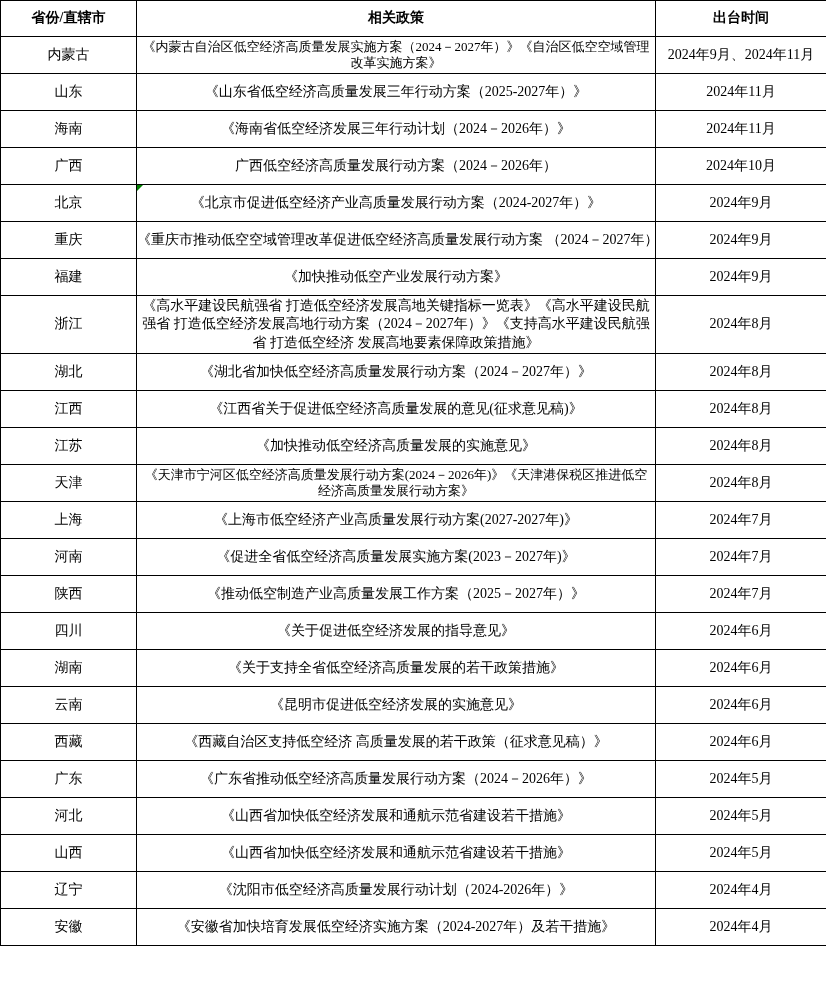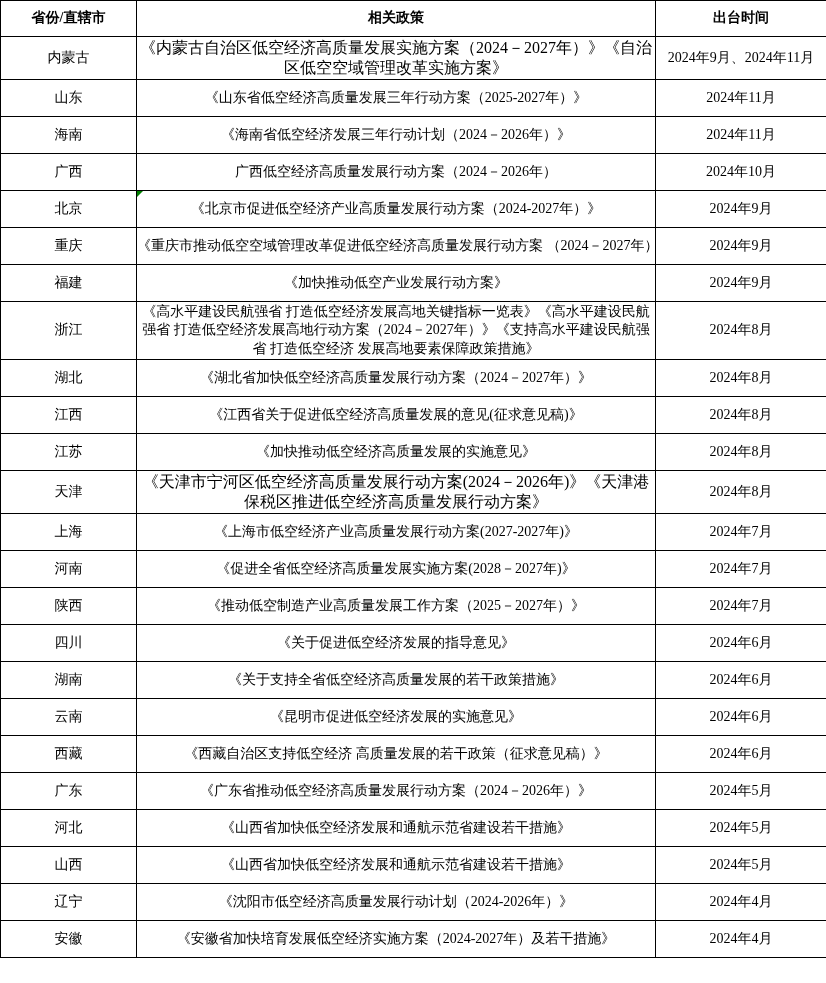--- a/index.html
+++ b/index.html
@@ -29,21 +29,21 @@
     overflow: hidden;
   }
   .policy-table thead th {
     height: 33px;
     font-weight: bold;
   }
   .policy-table tbody td {
     height: 34px;
   }
   td.shrink {
-    font-size: 16px;
+    font-size: 13px;
     line-height: 1.25;
   }
   td.clip {
     white-space: nowrap;
     padding-left: 0;
     padding-right: 0;
   }
   td.has-indicator {
     position: relative;
   }
@@ -133,21 +133,21 @@
         <td class="shrink">《天津市宁河区低空经济高质量发展行动方案(2024－2026年)》《天津港保税区推进低空经济高质量发展行动方案》</td>
         <td>2024年8月</td>
       </tr>
       <tr>
         <td>上海</td>
         <td>《上海市低空经济产业高质量发展行动方案(2027-2027年)》</td>
         <td>2024年7月</td>
       </tr>
       <tr>
         <td>河南</td>
-        <td>《促进全省低空经济高质量发展实施方案(2028－2027年)》</td>
+        <td>《促进全省低空经济高质量发展实施方案(2023－2027年)》</td>
         <td>2024年7月</td>
       </tr>
       <tr>
         <td>陕西</td>
         <td>《推动低空制造产业高质量发展工作方案（2025－2027年）》</td>
         <td>2024年7月</td>
       </tr>
       <tr>
         <td>四川</td>
         <td>《关于促进低空经济发展的指导意见》</td>

